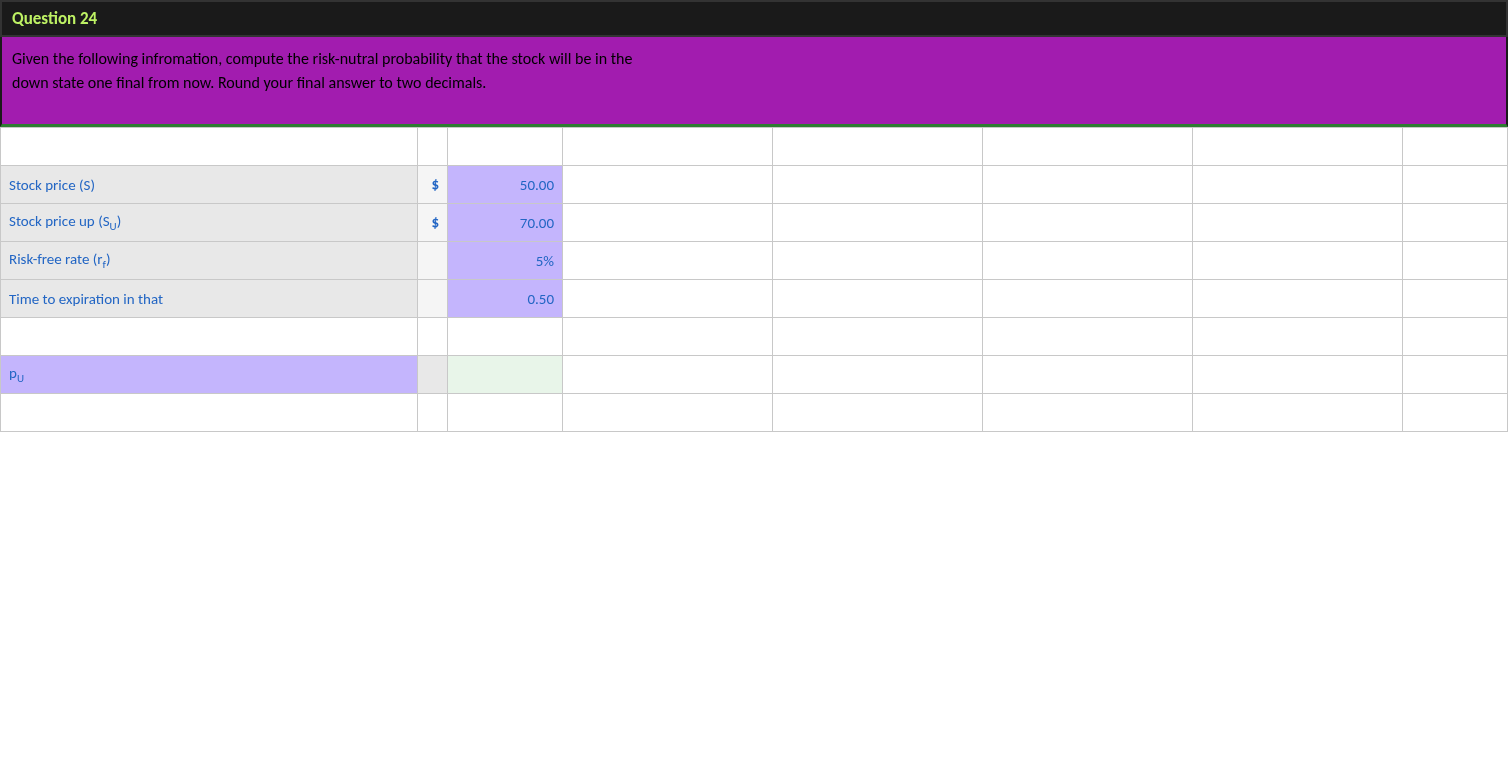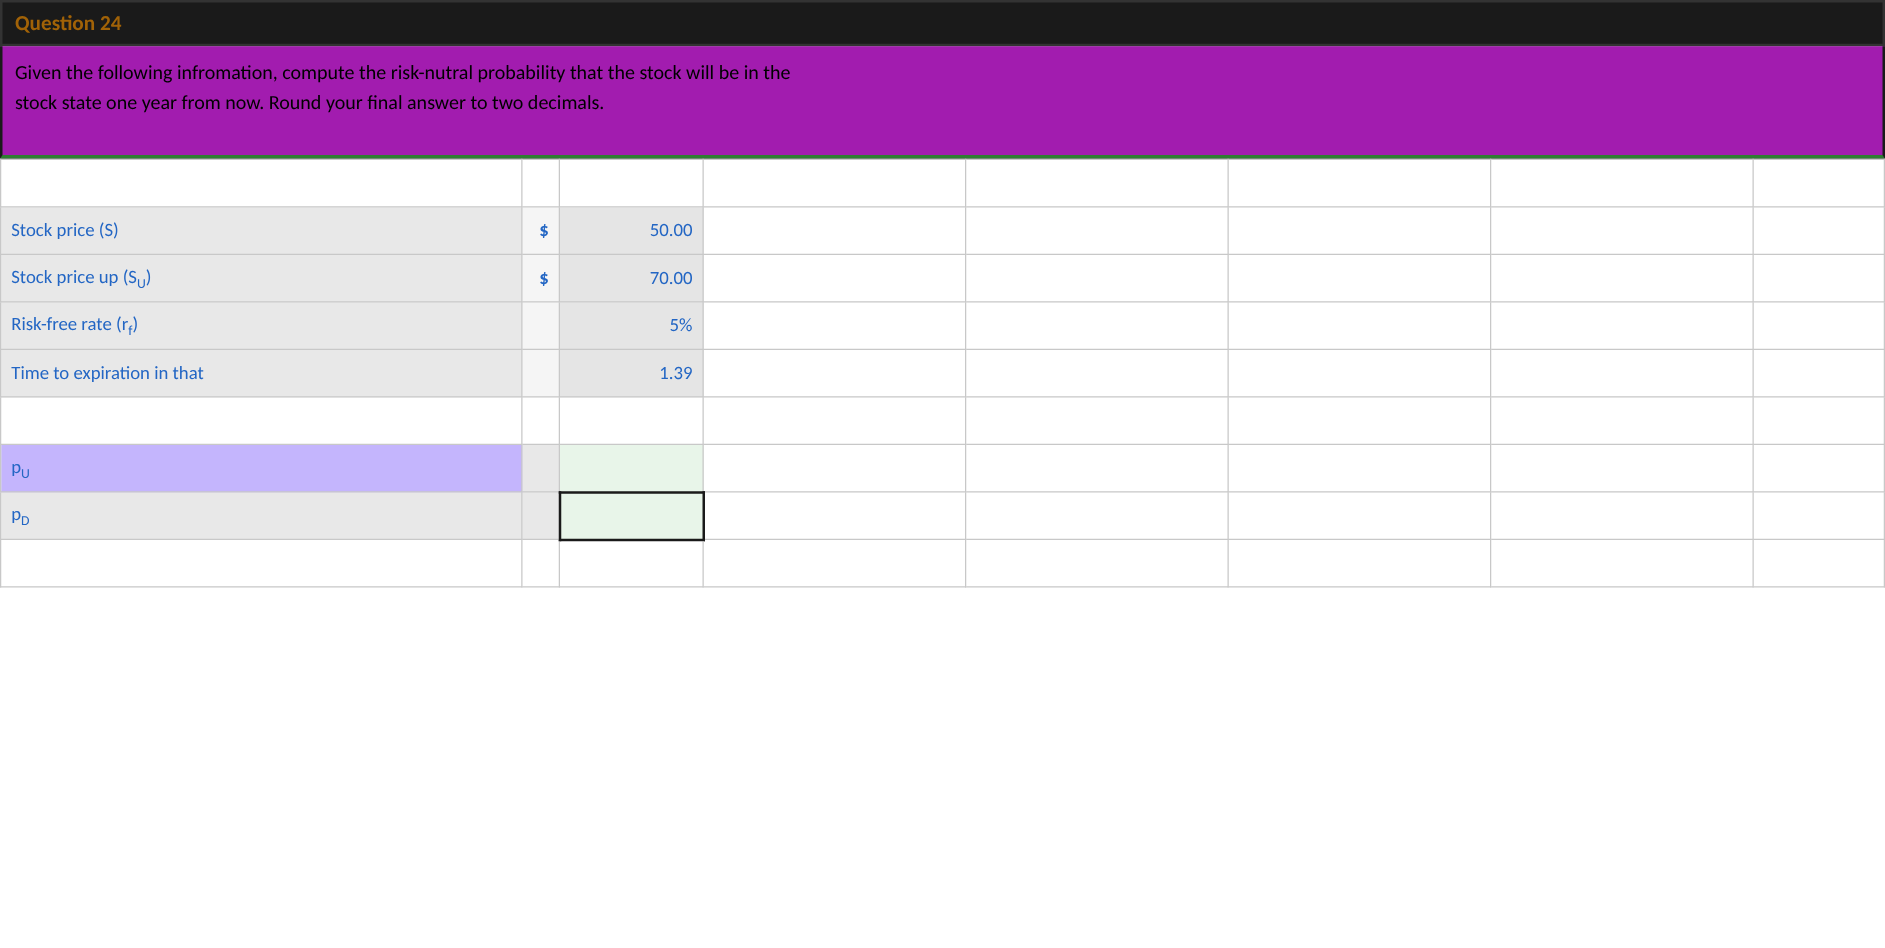--- a/index.html
+++ b/index.html
@@ -11,21 +11,21 @@
     body {
       background: #ffffff;
       font-family: Calibri, Arial, sans-serif;
       font-size: 15px;
       width: 1508px;
       min-height: 758px;
     }
 
     .question-header {
       background: #1a1a1a;
-      color: #a16207;
+      color: #bef264;
       font-weight: bold;
       font-size: 17px;
       padding: 6px 10px;
       border: 2px solid #333;
     }
 
     .question-body {
       border: 2px solid #1a1a1a;
       border-top: none;
       padding: 10px 10px 16px 10px;
@@ -60,21 +60,21 @@
       color: #2366c4;
       font-weight: bold;
       text-align: right;
       background: #f5f5f5;
     }
 
     .col-value {
       width: 115px;
       text-align: right;
       color: #2366c4;
-      background: #e5e5e5;
+      background: #c4b5fd;
     }
 
     .col-extra1, .col-extra2, .col-extra3, .col-extra4, .col-extra5 {
       background: #ffffff;
     }
 
     .col-extra1 { width: 210px; }
     .col-extra2 { width: 210px; }
     .col-extra3 { width: 210px; }
     .col-extra4 { width: 210px; }
@@ -114,21 +114,21 @@
   </style>
 </head>
 <body>
 
 <div class="question-header">
   <span>Question 24</span>
 </div>
 
 <div class="question-body">
   <span>Given the following infromation, compute the risk-nutral probability that the stock will be in the</span><br>
-  <span>stock state one year from now. Round your final answer to two decimals.</span>
+  <span>down state one final from now. Round your final answer to two decimals.</span>
 </div>
 
 <table class="spreadsheet-area">
 
   <tbody>
       <tr class="row-header">
     <td class="col-label"></td>
     <td class="col-currency"></td>
     <td class="col-value"></td>
     <td class="col-extra1"></td>
@@ -187,21 +187,21 @@
     <td class="col-extra4"></td>
     <td class="col-extra5"></td>
   </tr>
 
   <tr>
     <td class="col-label">
       <span>Time to expiration in that</span>
     </td>
     <td class="col-currency"></td>
     <td class="col-value">
-      <span>1.39</span>
+      <span>0.50</span>
     </td>
     <td class="col-extra1"></td>
     <td class="col-extra2"></td>
     <td class="col-extra3"></td>
     <td class="col-extra4"></td>
     <td class="col-extra5"></td>
   </tr>
 
   <tr class="row-empty">
     <td class="col-label"></td>
@@ -220,32 +220,20 @@
     </td>
     <td class="col-currency" style="background:#e8e8e8;"></td>
     <td class="col-value" style="background:#e8f5e9; border:1px solid #c8c8c8;"></td>
     <td class="col-extra1"></td>
     <td class="col-extra2"></td>
     <td class="col-extra3"></td>
     <td class="col-extra4"></td>
     <td class="col-extra5"></td>
   </tr>
 
-  <tr>
-    <td class="col-label pd-cell">
-      p<span class="sub-text">D</span>
-    </td>
-    <td class="col-currency" style="background:#e8e8e8;"></td>
-    <td class="col-value green-input"></td>
-    <td class="col-extra1"></td>
-    <td class="col-extra2"></td>
-    <td class="col-extra3"></td>
-    <td class="col-extra4"></td>
-    <td class="col-extra5"></td>
-  </tr>
 
   <tr class="row-empty">
     <td class="col-label"></td>
     <td class="col-currency"></td>
     <td class="col-value"></td>
     <td class="col-extra1"></td>
     <td class="col-extra2"></td>
     <td class="col-extra3"></td>
     <td class="col-extra4"></td>
     <td class="col-extra5"></td>

